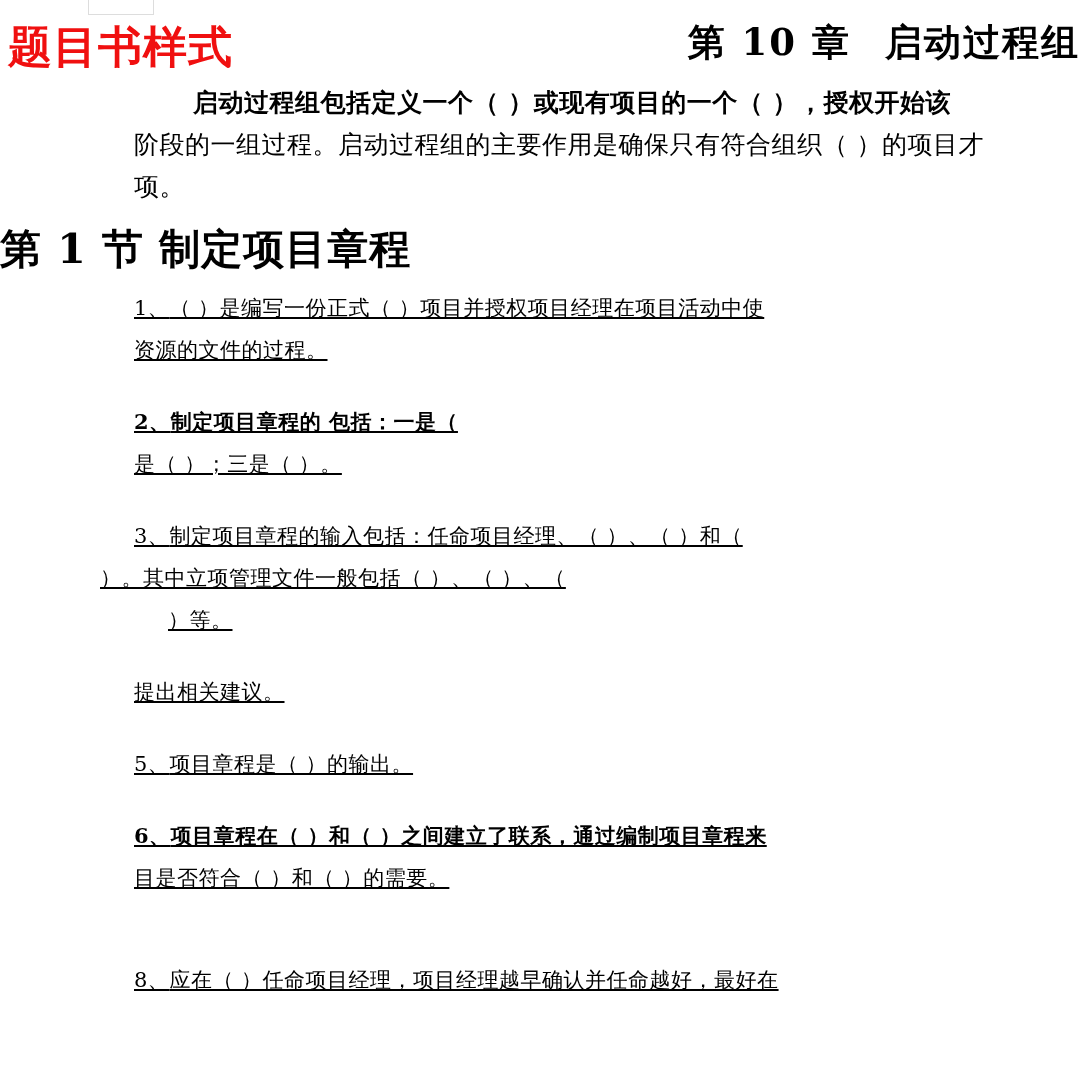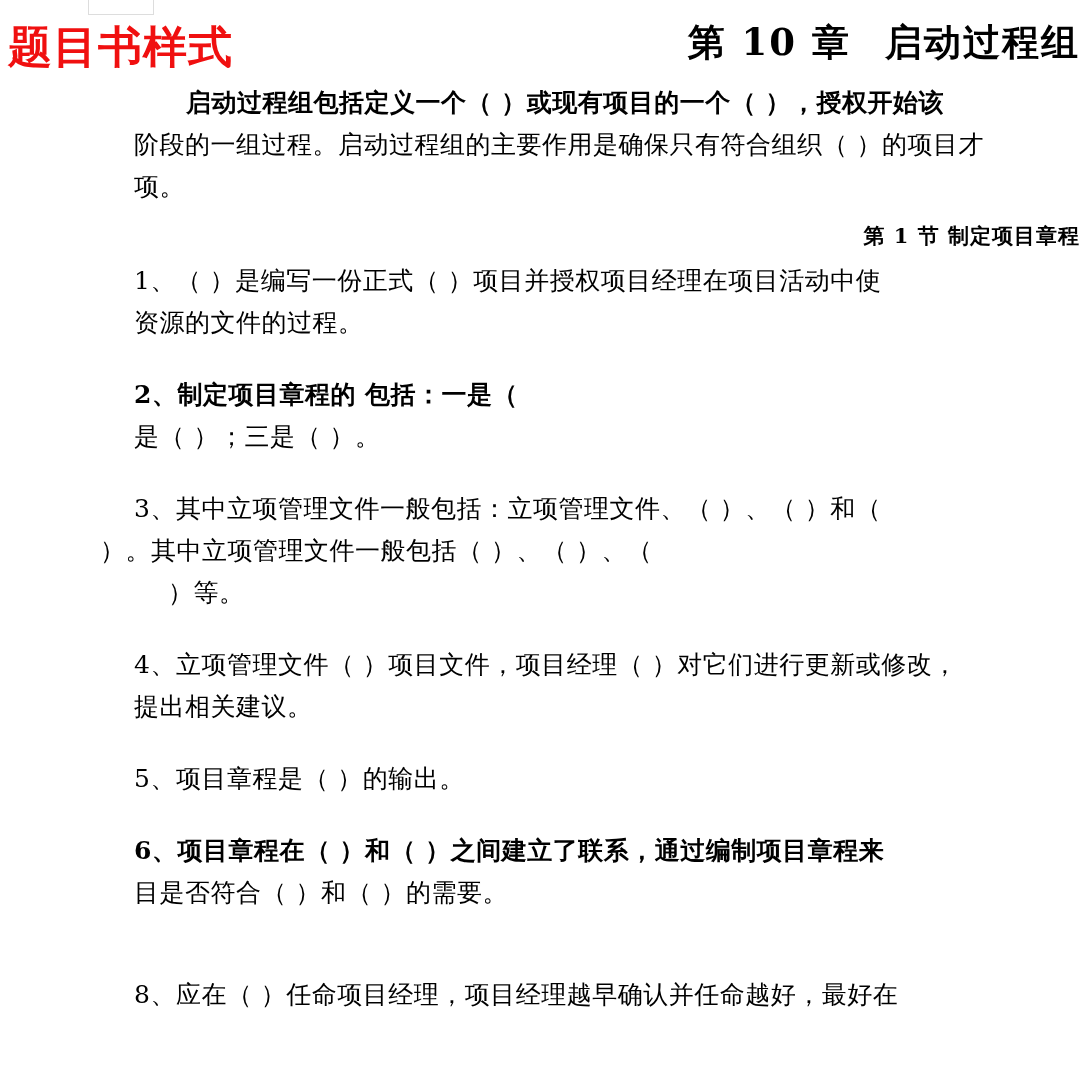--- a/index.html
+++ b/index.html
@@ -51,52 +51,54 @@
     width: 1080px;
     text-align: right;
     font-size: 37px;
     font-weight: 700;
     letter-spacing: 2px;
     white-space: nowrap;
   }
   .chapter-title .gap { display: inline-block; width: 34px; }
 
   .section-title {
-    text-align: right;
-    font-size: 21px;
+    text-align: left;
+    font-size: 41px;
     font-weight: 700;
     letter-spacing: 1px;
-    margin: 14px 0 10px 0;
+    margin: 14px 8px 10px 0;
     white-space: nowrap;
   }
 
   .body-wrap {
     position: absolute;
     left: 0;
     top: 82px;
     width: 1080px;
   }
   p.para {
     margin: 0;
     padding: 0 0 0 134px;
     font-size: 25px;
     line-height: 42px;
     letter-spacing: 0.5px;
     white-space: nowrap;
   }
   p.para.indent-first {
     text-indent: 52px;
+    margin-left: 7px;
   }
   p.hang {
     margin: 0;
     padding: 0 0 0 134px;
-    font-size: 25px;
+    font-size: 21px;
     line-height: 42px;
     letter-spacing: 0.5px;
     white-space: nowrap;
+    text-decoration: underline;
   }
   .spacer-md { height: 30px; }
   .b { font-weight: 700; }
   .cont-in { padding-left: 168px; }
 </style>
 </head>
 <body>
 
 <div class="page">
 
@@ -117,26 +119,25 @@
     <div class="section-title">第 1 节  制定项目章程</div>
 
     <p class="hang"><span>1、</span><span>（             ）是编写一份正式（     ）项目并授权项目经理在项目活动中使</span></p>
     <p class="hang"><span>资源的文件的过程。</span></p>
     <div class="spacer-md"></div>
 
     <p class="hang b"><span>2、</span><span>制定项目章程的          包括：一是（</span></p>
     <p class="hang"><span>是（             ）；三是（                ）。</span></p>
     <div class="spacer-md"></div>
 
-    <p class="hang"><span>3、</span><span>其中立项管理文件一般包括：立项管理文件、（    ）、（         ）和（</span></p>
+    <p class="hang"><span>3、</span><span>制定项目章程的输入包括：任命项目经理、（    ）、（         ）和（</span></p>
     <p class="hang cont-in" style="padding-left:100px"><span>）。其中立项管理文件一般包括（          ）、（            ）、（</span></p>
     <p class="hang cont-in" style="padding-left:168px"><span>）等。</span></p>
     <div class="spacer-md"></div>
 
-    <p class="hang"><span>4、</span><span>立项管理文件（    ）项目文件，项目经理（     ）对它们进行更新或修改，</span></p>
     <p class="hang"><span>提出相关建议。</span></p>
     <div class="spacer-md"></div>
 
     <p class="hang"><span>5、</span><span>项目章程是（         ）的输出。</span></p>
     <div class="spacer-md"></div>
 
     <p class="hang b"><span>6、</span><span>项目章程在（       ）和（         ）之间建立了联系，通过编制项目章程来</span></p>
     <p class="hang"><span>目是否符合（       ）和（       ）的需要。</span></p>
     <div class="spacer-md"></div>
 

